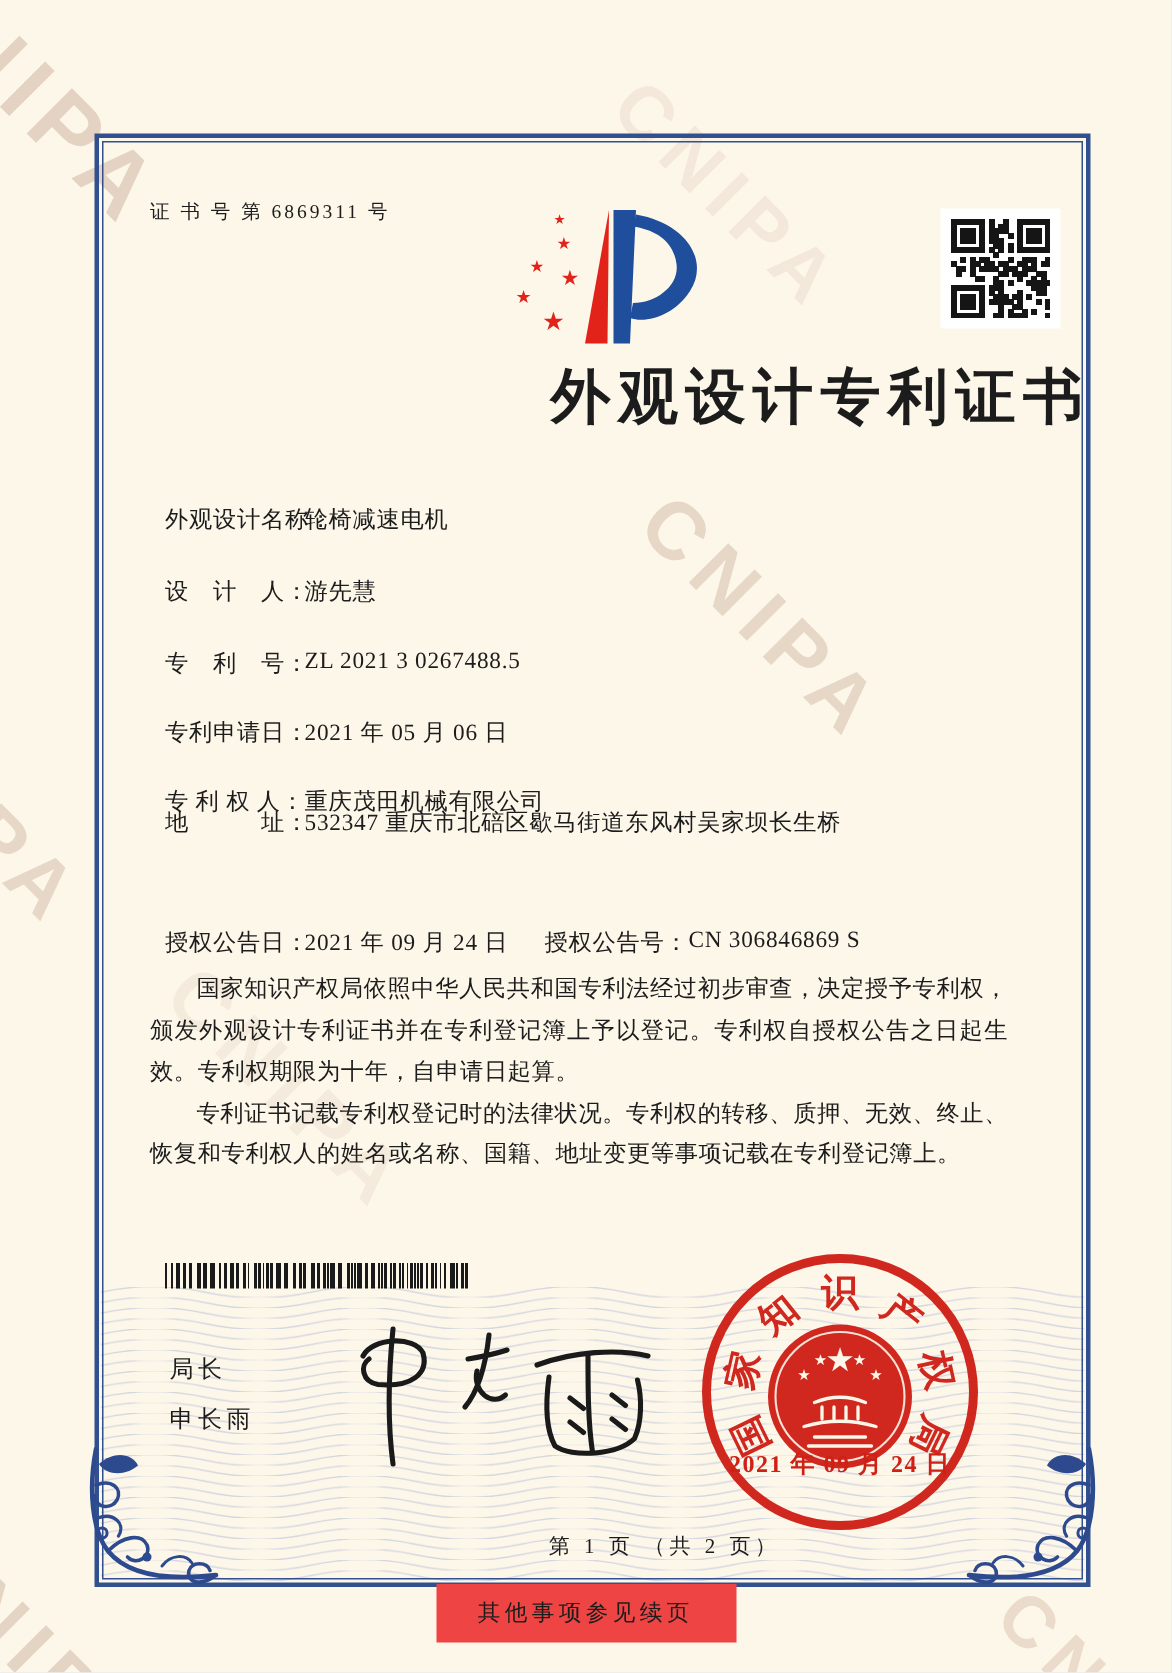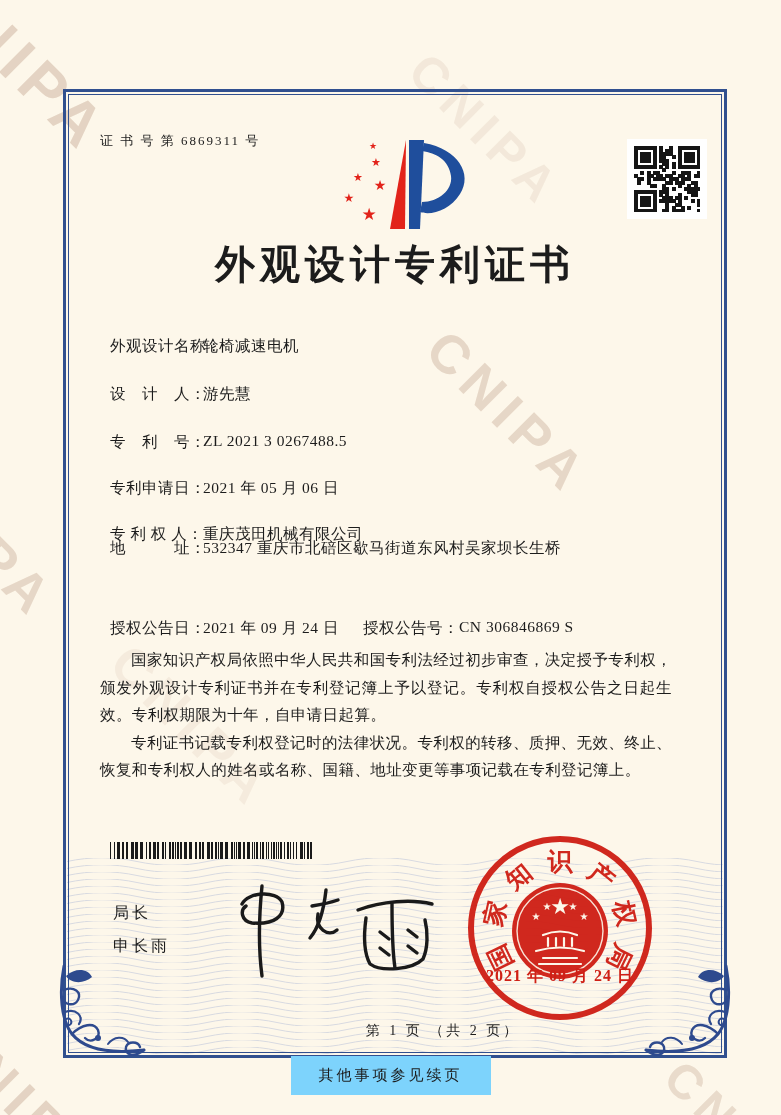--- a/index.html
+++ b/index.html
@@ -26,21 +26,21 @@
   }
   .guilloche{ position:absolute; left:67px; top:858px; z-index:2; }
   .ornament{ position:absolute; z-index:4; }
   
   .cert-no{ position:absolute; left:100px; top:132px; font-size:13px; letter-spacing:2px; z-index:5;}
   .logo{ position:absolute; left:332px; top:132px; z-index:5;}
   .qrbox{ position:absolute; left:627px; top:139px; width:80px; height:80px; background:#ffffff; z-index:5;
           display:flex; align-items:center; justify-content:center;}
   .title{
     position:absolute; left:63px; top:237px; width:664px; margin:0;
-    text-align:center; font-size:40px; font-weight:bold; letter-spacing:5px; z-index:5;
+    text-align:right; font-size:40px; font-weight:bold; letter-spacing:5px; z-index:5;
   }
   
   .frow{ position:absolute; left:110px; width:570px; height:22px; font-size:15.5px; z-index:5;}
   .frow .lbl{ position:absolute; left:0; top:0; letter-spacing:0.5px; }
   .frow .val{ position:absolute; left:93px; top:0; letter-spacing:0.5px; white-space:nowrap;}
   .frow .lbl2{ position:absolute; left:253px; top:0; letter-spacing:0.5px;}
   .frow .val2{ position:absolute; left:349px; top:0; letter-spacing:0.5px; white-space:nowrap;}
   
   .body-text{ position:absolute; left:100px; top:646px; width:572px; z-index:5; }
   .body-text p{ margin:0; font-size:15.5px; line-height:27.5px; text-align:justify; text-indent:2em; letter-spacing:0.4px;}
@@ -53,21 +53,21 @@
       font-family:Liberation Serif, serif; z-index:5;}
   .sig-hand{ position:absolute; left:232px; top:880px; z-index:5;}
   
   .seal{ position:absolute; left:464px; top:832px; z-index:6;}
   .seal-date{ position:absolute; left:452px; top:966px; width:216px; text-align:center;
       color:#cf2016; font-size:16px; letter-spacing:1px; z-index:7; font-weight:bold;}
   
   .page-num{ position:absolute; left:63px; top:1022px; width:664px; text-align:center;
       font-size:14px; letter-spacing:3px; z-index:5;padding-left:48px;}
   .note-box{ position:absolute; left:50%; transform:translateX(-50%); top:1056px;
-      background:#7dd3fc; padding:10px 28px; font-size:15px; letter-spacing:3px; z-index:5;}
+      background:#ef4444; padding:10px 28px; font-size:15px; letter-spacing:3px; z-index:5;}
 </style>
 </head>
 <body>
 
 <div id="page">
 
   <div class="wm" style="left:-38px; top:-46px; font-size:62px; opacity:.95;">CNIPA</div>
   <div class="wm" style="left:438px; top:42px; font-size:50px; opacity:.38;">CNIPA</div>
   <div class="wm" style="left:458px; top:318px; font-size:54px; opacity:.85;">CNIPA</div>
   <div class="wm" style="left:-76px; top:442px; font-size:54px; opacity:.85;">CNIPA</div>

